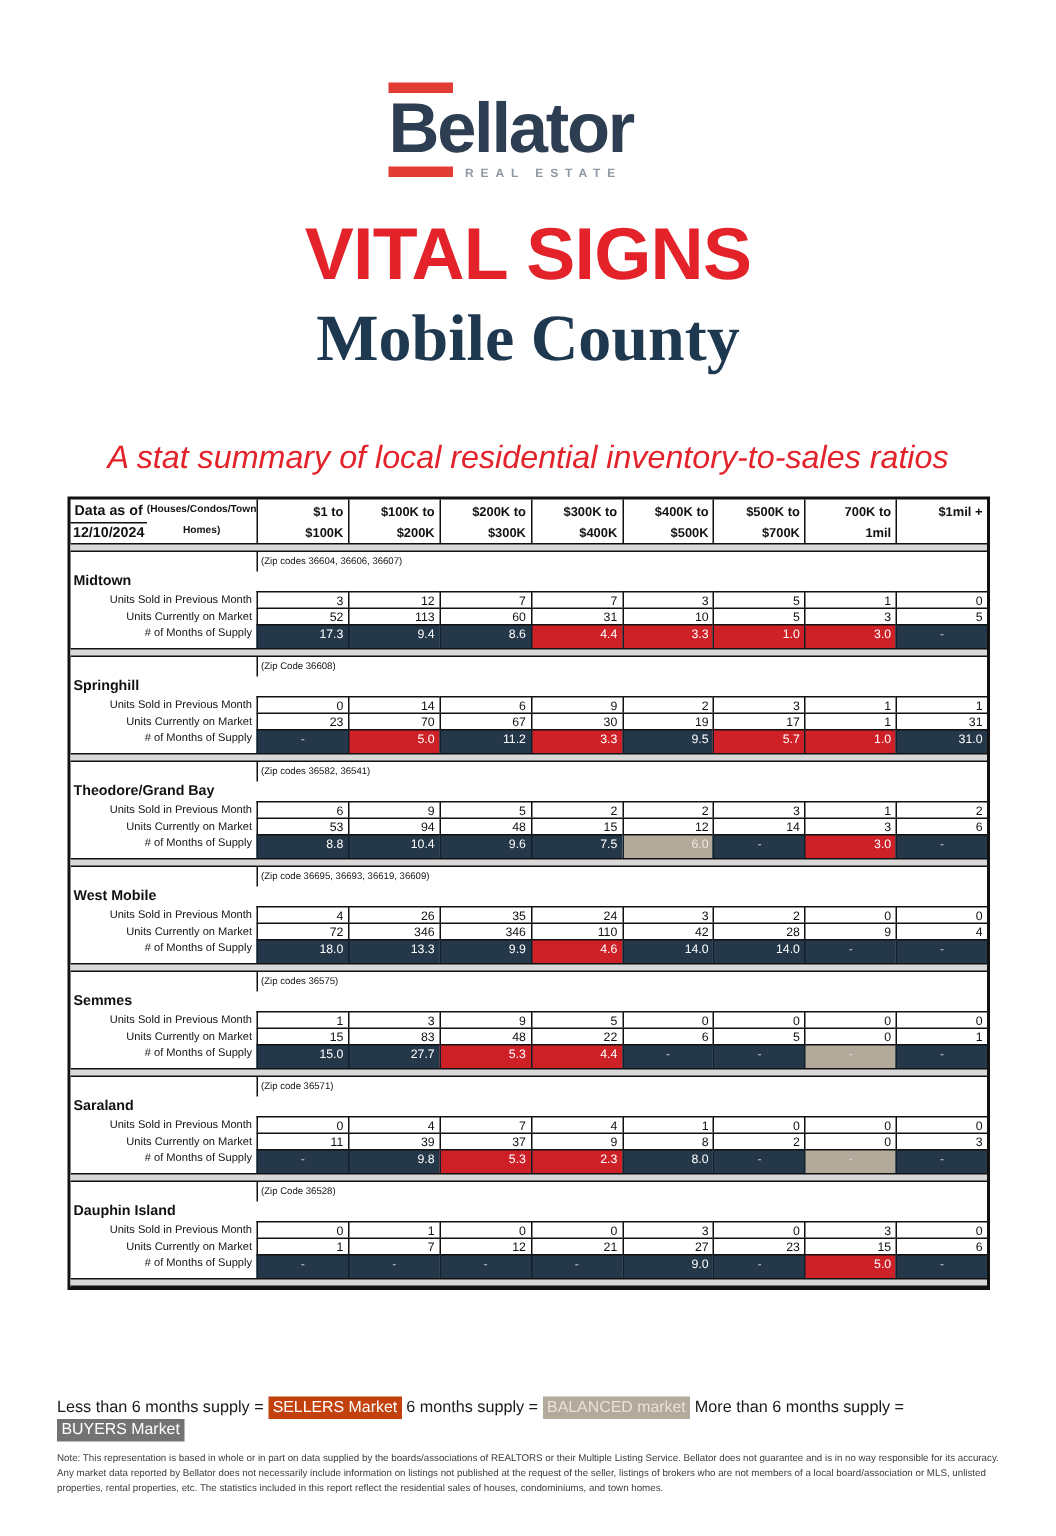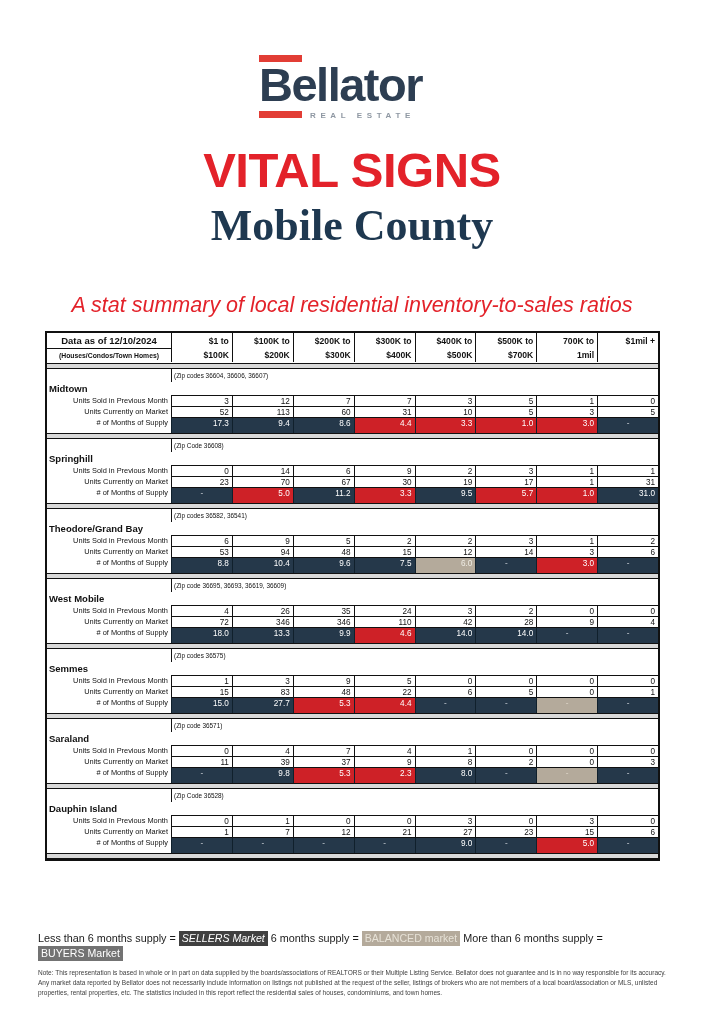--- a/index.html
+++ b/index.html
@@ -17,21 +17,21 @@
   
   .title{position:absolute;top:142px;left:0;width:704px;text-align:center;
     font-size:49px;font-weight:800;color:#e3222a;letter-spacing:-0.5px;}
   .region{position:absolute;top:200px;left:0;width:704px;text-align:center;
     font-family:"Liberation Serif", serif;font-size:44px;font-weight:bold;color:#1e3850;}
   .tagline{position:absolute;top:293px;left:0;width:704px;text-align:center;
     font-style:italic;font-size:21.5px;color:#e3222a;}
   
   .vs-table{position:absolute;top:331px;left:45px;width:615px;border:2px solid #111;background:#fff;box-sizing:border-box;}
   .t-row{display:grid;grid-template-columns:124px repeat(8,1fr);}
-  .hdr-c1{display:flex;flex-direction:column;}
+  .hdr-c1{display:flex;flex-direction:row;}
   .hdr-c1 .l1{font-size:9.5px;font-weight:bold;text-align:center;height:15px;line-height:15px;border-bottom:1px solid #111;}
   .hdr-c1 .l2{font-size:6.8px;font-weight:bold;text-align:center;height:14px;line-height:14px;}
   .hdr-money{border-left:1px solid #111;font-size:8.6px;font-weight:bold;text-align:right;
     padding:1px 3px 0 16px;line-height:14px;height:29px;box-sizing:border-box;}
   .sep{grid-column:1/-1;height:4px;background:#d9d9d9;border-top:1px solid #111;border-bottom:1px solid #111;}
   .sec-name{font-size:9.5px;font-weight:bold;padding-left:2px;height:13px;line-height:13px;margin-top:13px;}
   .sec-zips{grid-column:2/-1;border-left:1px solid #111;font-size:6.4px;padding-left:2px;height:13px;line-height:14px;color:#111;}
   .lbl{font-size:7.4px;text-align:right;padding-right:3px;height:11px;line-height:12px;}
   .num{border-left:1px solid #111;border-top:1px solid #111;font-size:8.2px;text-align:right;
     padding-right:3px;height:11px;line-height:11px;box-sizing:border-box;}
@@ -40,21 +40,21 @@
   .sup.buyers{background:#25384a;}
   .sup.sellers{background:#ce2127;}
   .sup.balanced{background:#b4aa9b;color:#efece4;}
   .sup.dash{text-align:center;padding-right:0;color:#c3cad1;}
   .sup.balanced.dash{color:#ddd6c9;}
   
   .footer{position:absolute;top:931px;left:38px;width:640px;}
   .f-line1{font-size:10.8px;color:#1a1a1a;margin-bottom:3px;}
   .f-legend{font-size:10.8px;color:#1a1a1a;}
   .badge{display:inline-block;padding:1px 3px 2px;font-size:10.6px;}
-  .badge.sellers{background:#404040;color:#fff;font-style:italic;}
+  .badge.sellers{background:#c2410c;color:#fff;}
   .badge.balanced{background:#b4aa9b;color:#e7e2d7;}
   .badge.buyers{background:#737373;color:#fff;}
   .f-note{margin-top:7px;font-size:6.5px;line-height:1.55;color:#3d3d3d;}
 </style>
 </head>
 <body>
 
 <div class="logo">
   <div class="logo-inner">
     <div class="logo-bar-top"></div>

